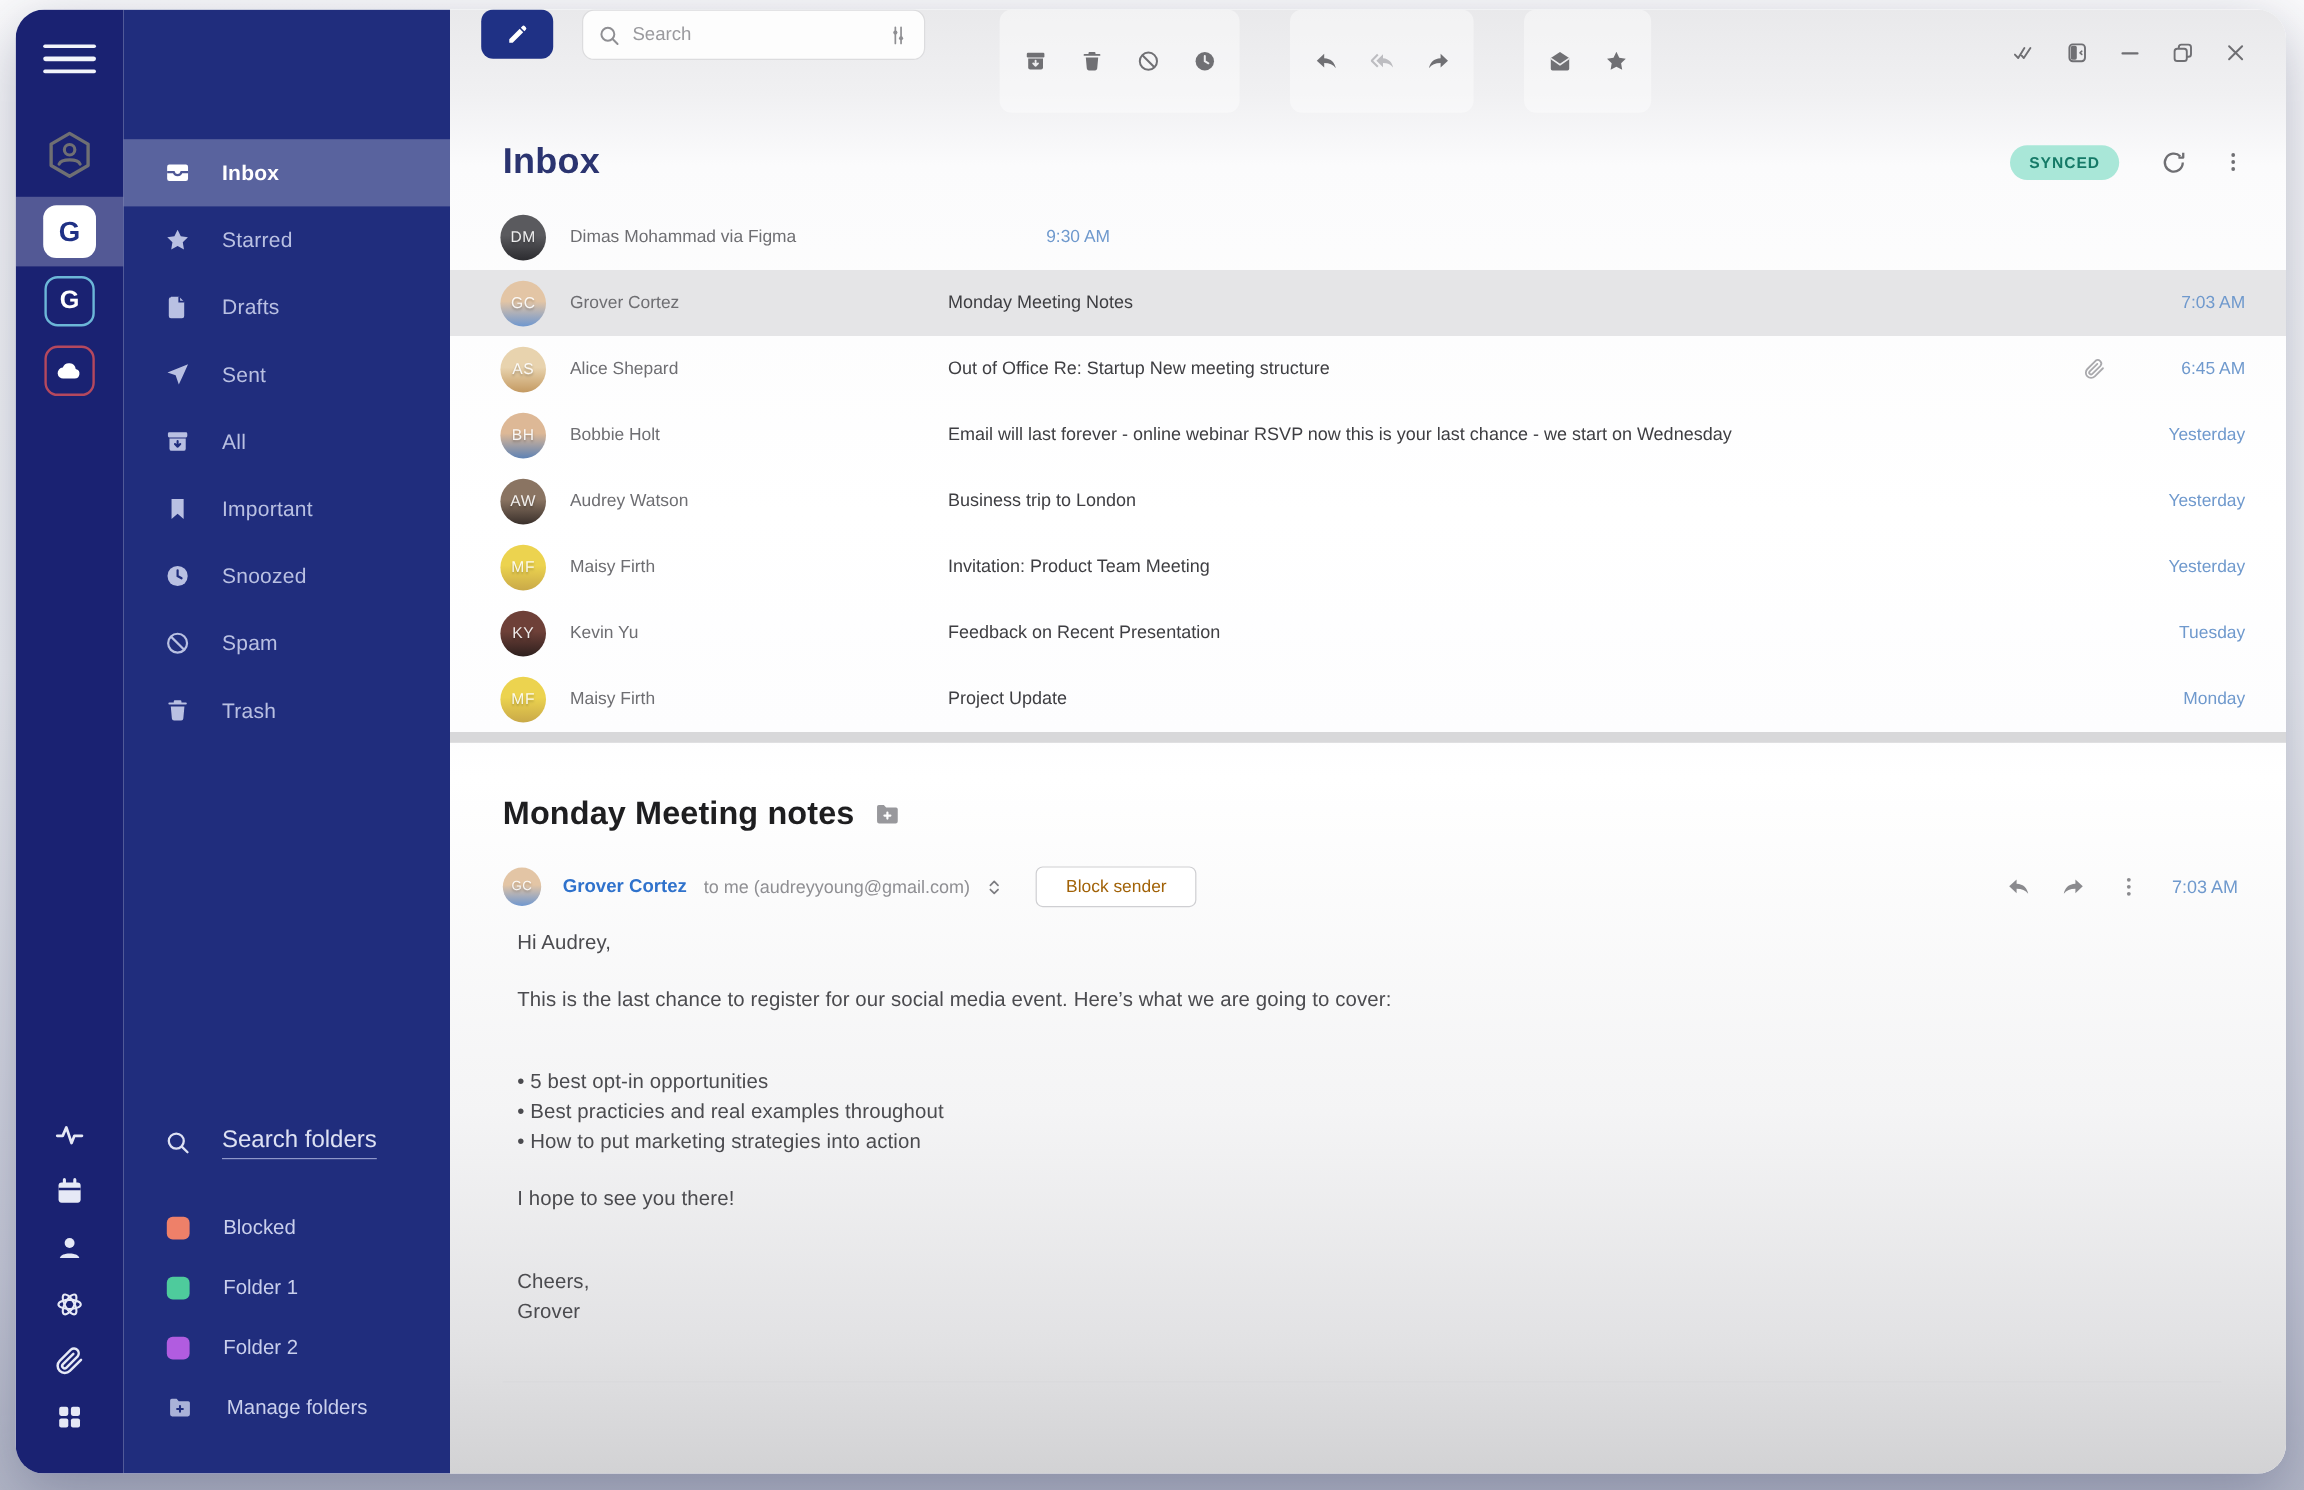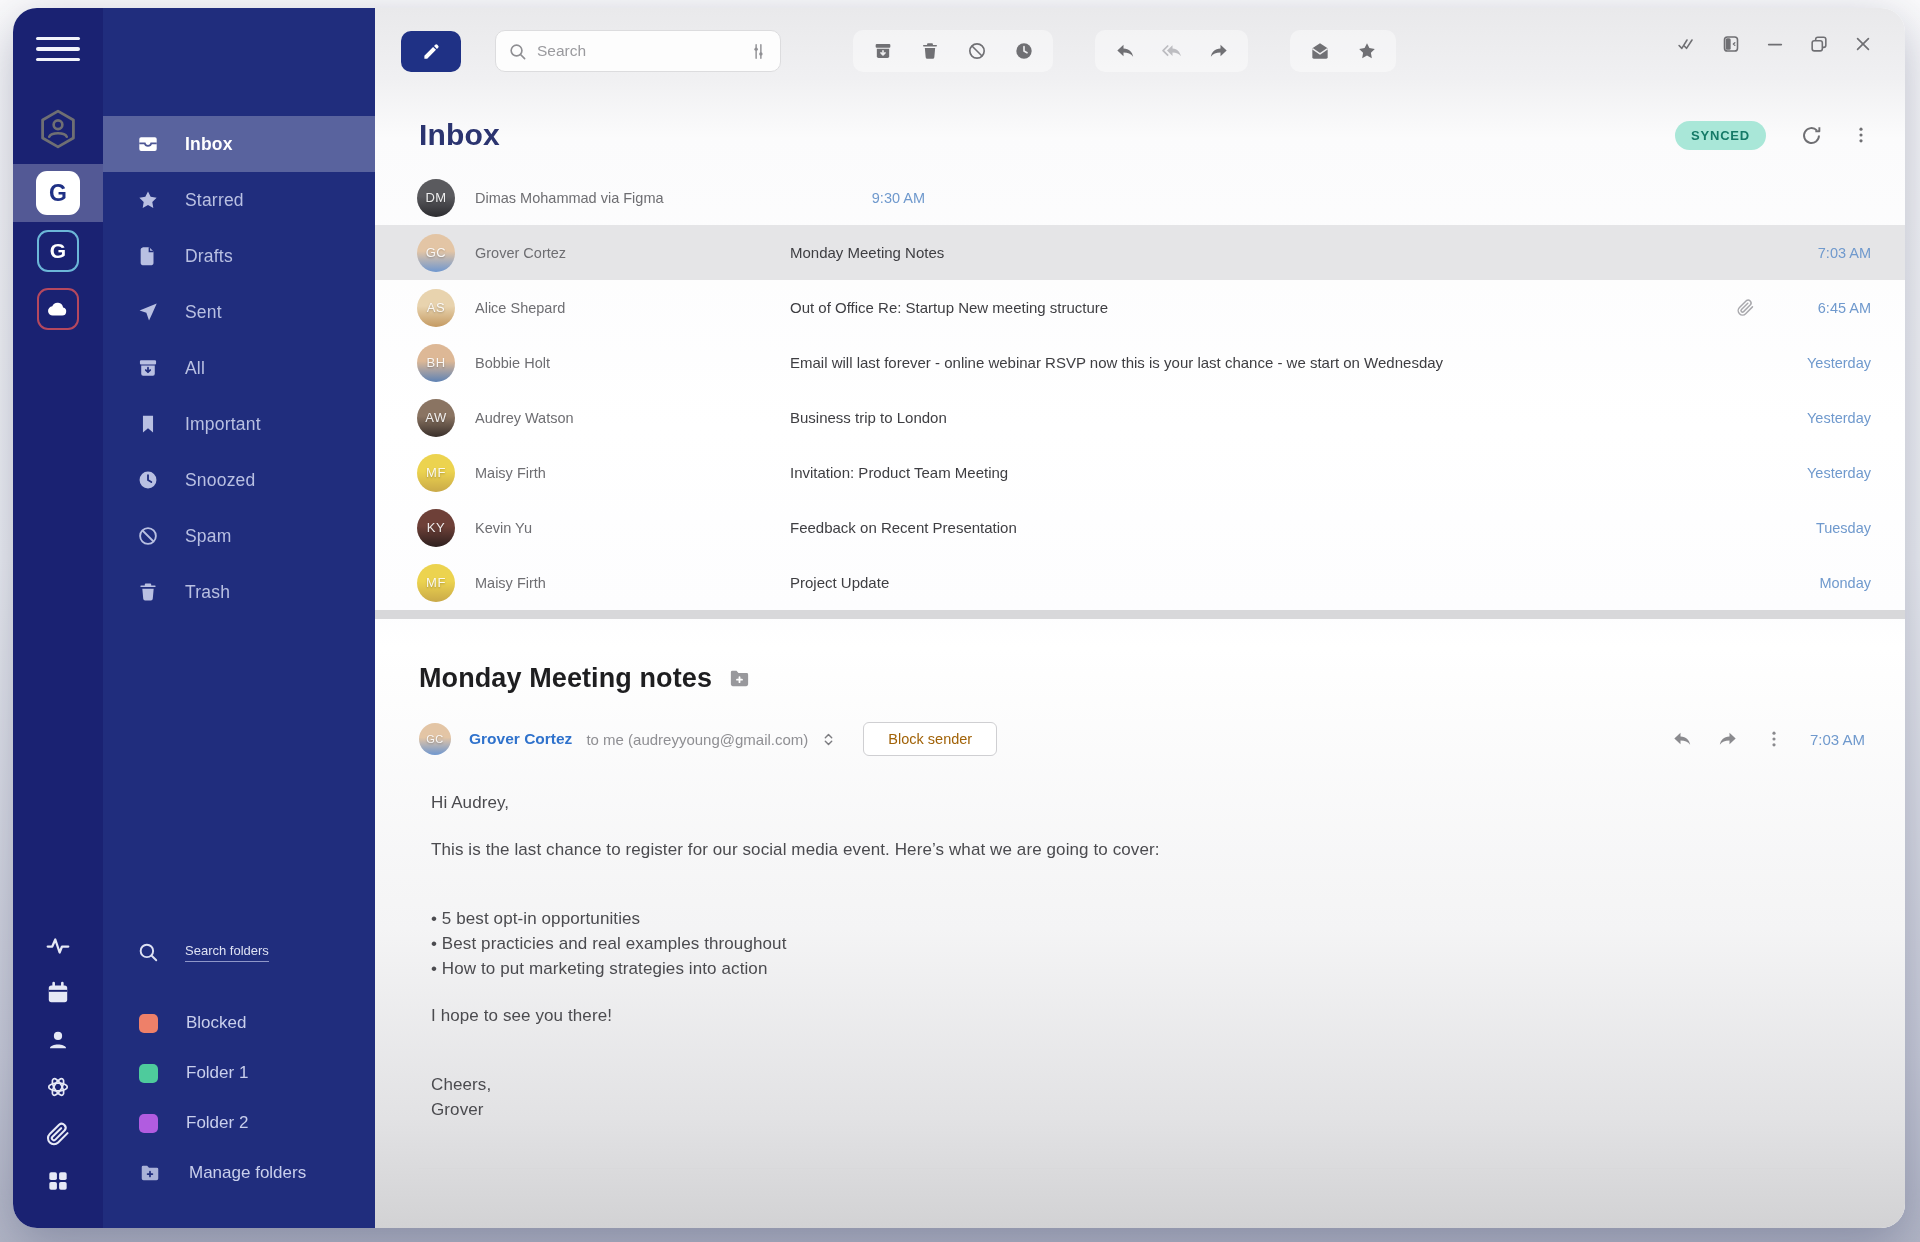--- a/index.html
+++ b/index.html
@@ -37,35 +37,35 @@
   .sidebar { width:272px; background:#202d7d; flex-shrink:0; display:flex; flex-direction:column; padding-top:108px; }
   .sidebar .ic { --cut:#202d7d; width:22px; height:22px; }
   .s-item { height:56px; display:flex; align-items:center; gap:26px; padding-left:34px;
     color:#b9c0e2; font-size:17.5px; cursor:pointer; }
   .s-item .s-label { letter-spacing:.2px; }
   .s-item.active { background:rgba(255,255,255,.26); color:#fff; font-weight:700; }
   .s-item.active .ic { --cut:#4e5795; }
   .side-spacer { flex:1; }
   .s-search { display:flex; align-items:center; gap:26px; padding-left:34px; height:40px; color:#dde1f3; cursor:pointer; }
   .s-search .ic { width:22px; height:22px; }
-  .s-search .s-label { font-size:13px; border-bottom:1.5px solid #8f97c9; padding-bottom:3px; }
+  .s-search .s-label { font-size:20px; border-bottom:1.5px solid #8f97c9; padding-bottom:3px; }
   .tags { margin-top:26px; padding-bottom:30px; }
   .tag-row { height:50px; display:flex; align-items:center; gap:28px; padding-left:36px;
     color:#c9cfec; font-size:17px; cursor:pointer; }
   .swatch { width:19px; height:19px; border-radius:5px; flex-shrink:0; }
   .tag-row .ic { width:22px; height:22px; color:#aab2d8; }
 
   
   .main { flex:1; position:relative; display:flex; flex-direction:column; min-width:0;
     background:linear-gradient(180deg,#e9e9eb 0px,#f0f0f2 70px,#fbfbfc 130px,#ffffff 420px,
       #fdfdfe 600px,#ffffff 640px,#f4f4f5 920px,#e2e2e4 1110px,#d2d2d4 1220px); }
   .main .ic { --cut:#ededef; }
 
   
-  .toolbar { height:86px; display:flex; align-items:center; padding:0 26px; flex-shrink:0;gap:10px; }
+  .toolbar { height:86px; display:flex; padding:0 26px; flex-shrink:0; }
   .compose-btn { width:60px; height:41px; border:none; border-radius:10px; background:#1f3185;
     color:#fff; display:flex; align-items:center; justify-content:center; cursor:pointer; }
   .compose-btn .ic { width:19px; height:19px; --cut:#1f3185; }
   .searchbox { margin-left:24px; width:286px; height:42px; background:#fdfdfd; border:1px solid #dcdcde;
     border-radius:10px; display:flex; align-items:center; padding:0 12px; color:#8f8f93; }
   .searchbox .ic { width:19px; height:19px; flex-shrink:0; }
   .searchbox input { flex:1; border:none; outline:none; background:transparent; font-size:15.5px;
     color:#444; margin-left:10px; font-family:inherit; }
   .searchbox input::placeholder { color:#9a9a9e; }
   .tb-group { display:flex; align-items:center; background:rgba(255,255,255,.42); border-radius:10px;
@@ -116,21 +116,21 @@
   .r-meta { display:flex; align-items:center; margin-top:28px; }
   .r-avatar { width:32px; height:32px; font-size:11px; }
   .r-sender { margin-left:18px; font-size:15.5px; font-weight:700; color:#2f72cc; cursor:pointer; }
   .r-toline { margin-left:14px; font-size:15px; color:#8f8f93; }
   .r-updown { margin-left:12px; color:#7c7c80; } .r-updown .ic { width:17px; height:17px; }
   .block-btn { margin-left:26px; background:#fff; border:1px solid #cfcfd2; border-radius:6px;
     padding:8px 24px; font-size:14.5px; color:#a16207; cursor:pointer; font-family:inherit; }
   .r-meta-spacer { flex:1; }
   .r-act { color:#8a8a8e; margin-left:26px; } .r-act .ic { width:20px; height:20px; }
   .r-time { margin-left:26px; font-size:15px; color:#6f99cd; }
-  .r-body { margin-top:34px; padding-left:12px; }
+  .r-body { margin-top:17px; padding-left:12px; }
   .b-line { font-size:17px; color:#4b4b4f; line-height:25px; min-height:25px; letter-spacing:.1px; }
   .b-line.blank { min-height:22px; }
   .r-divider { margin-top:46px; margin-right:14px; border-top:1px solid #d9d9db; }
 
   .ic { display:inline-block; fill:currentColor; }
 </style>
 </head>
 <body>
 
 <svg width="0" height="0" style="position:absolute">

